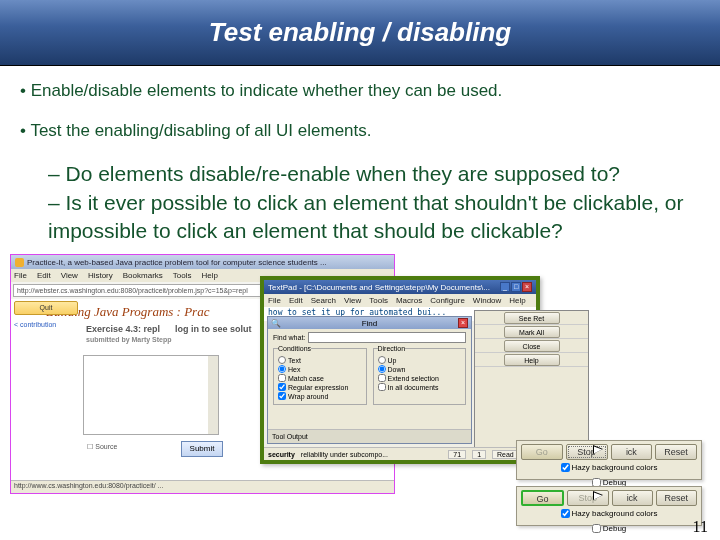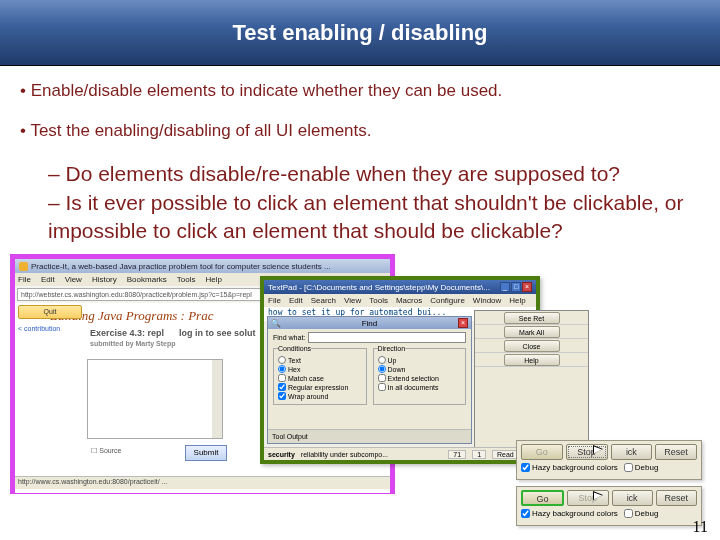--- a/index.html
+++ b/index.html
@@ -14,28 +14,29 @@
   .title-bar {
     background: linear-gradient(to bottom, #6a8cc2 0%, #3b5f9a 40%, #1e3a68 100%);
     height: 66px;
     display: flex;
     align-items: center;
     justify-content: center;
     border-bottom: 1px solid #000;
   }
   .title {
     color: #fff;
-    font-size: 22px;
+    font-size: 26px;
     font-weight: bold;
     font-family: Verdana, Geneva, sans-serif;
+    font-style: italic;
   }
   .content {
     padding: 14px 20px 8px 20px;
     font-family: Verdana, Geneva, sans-serif;
-    color: #7f1d1d;
+    color: #14532d;
   }
   .bullet {
     font-size: 17px;
     margin-bottom: 18px;
     line-height: 1.3;
   }
   .bullet::before {
     content: "• ";
   }
   .sub {
@@ -52,21 +53,21 @@
     left: 10px;
     top: 254px;
     width: 700px;
     height: 270px;
   }
   
   .browser {
     position: absolute;
     left: 0; top: 0;
     width: 385px; height: 240px;
-    border: 5px solid #d946ef;
+    border: 1px solid #d946ef;
     background: #f4f4f0;
     font-size: 8px;
   }
   .br-title {
     background: linear-gradient(to bottom,#c8d6ea,#a2b6d6);
     height: 14px;
     padding: 1px 4px;
     font-size: 8px;
     color: #223;
     display: flex;
@@ -276,21 +277,21 @@
     border-radius: 2px;
     font-size: 9px;
     text-align: center;
     line-height: 14px;
     color: #333;
   }
   .sbtn.go { background: linear-gradient(to bottom,#f2eeda,#d2cca8); }
   .sbtn.disabled { color:#a0a090; }
   .sbtn.framed { outline:1px dotted #777; outline-offset:-3px; }
   .sbtn.green { border:2px solid #30b030; }
-  .strip-row2 { display:flex; gap:6px; margin-top:3px; font-size:8px; align-items:center;}
+  .strip-row2 { display:flex; gap:6px; margin-top:3px; font-size:8px; align-items:center;flex-direction:column;}
   .strip-row2 .cb { display:flex; align-items:center; gap:2px; }
   .strip-row2 input { width:9px;height:9px; }
   .cursor {
     position:absolute;
     width:12px;height:16px;
     pointer-events:none;
   }
   .cursor::before {
     content:"";
     position:absolute;

